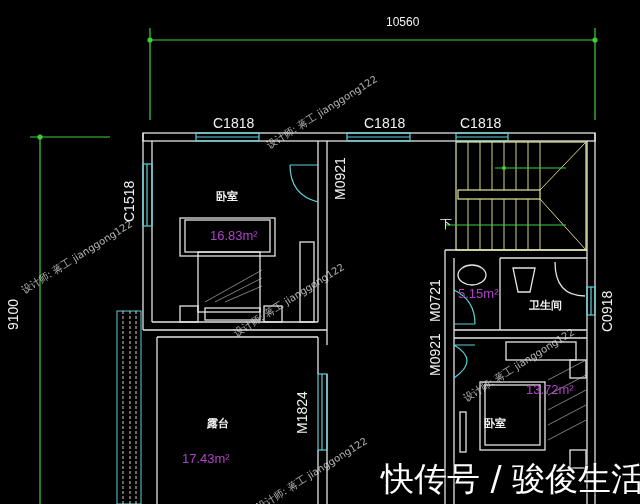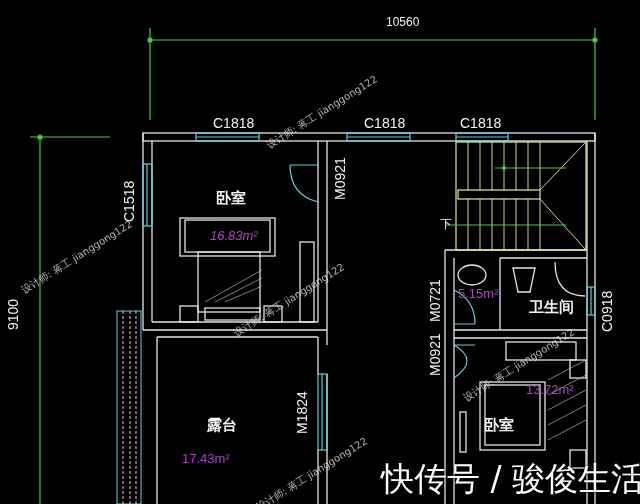--- a/index.html
+++ b/index.html
@@ -1,20 +1,20 @@
 <!DOCTYPE html>
 <html><head>
 <meta charset="utf-8">
 <style>
   html, body { margin:0; padding:0; background:#000; }
   body { width:640px; height:504px; position:relative; overflow:hidden; font-family:"DejaVu Sans", sans-serif; }
   svg { position:absolute; left:0; top:0; }
   .lbl { position:absolute; color:#f2f2f2; font-family:"Liberation Sans", sans-serif; font-size:14px; white-space:nowrap; line-height:1; }
   .area { position:absolute; color:#b040c8; font-family:"Liberation Sans", sans-serif; font-size:13px; white-space:nowrap; line-height:1; }
-  .room { position:absolute; color:#f4f4f4; font-size:15px; white-space:nowrap; line-height:1; font-weight:bold; }
+  .room { position:absolute; color:#f4f4f4; font-size:11px; white-space:nowrap; line-height:1; font-weight:bold; }
   .vert { transform-origin:left top; transform:rotate(-90deg); }
   .wm { position:absolute; color:rgba(230,230,230,0.75); font-size:10px; white-space:nowrap; transform-origin:left top; transform:rotate(-32deg); line-height:1; }
   .brand { position:absolute; left:381px; top:462px; color:#fff; font-size:33px; font-family:"DejaVu Sans", sans-serif; white-space:nowrap; line-height:1; text-shadow:0 0 3px #000; }
 </style>
 </head>
 <body>
 
 <svg width="640" height="504" viewBox="0 0 640 504">
 
   <g stroke="#3fd03f" stroke-width="1.2" fill="#3fd03f">
@@ -139,21 +139,21 @@
 <div class="lbl" style="left:460px;top:116px;">C1818</div>
 <div class="lbl vert" style="left:122px;top:222px;">C1518</div>
 <div class="lbl vert" style="left:600px;top:332px;">C0918</div>
 
 <div class="lbl vert" style="left:333px;top:200px;">M0921</div>
 <div class="lbl vert" style="left:428px;top:322px;">M0721</div>
 <div class="lbl vert" style="left:428px;top:376px;">M0921</div>
 <div class="lbl vert" style="left:295px;top:434px;">M1824</div>
 
 <div class="room" style="left:216px;top:191px;">卧室</div>
-<div class="area" style="left:210px;top:229px;font-style:italic;">16.83m²</div>
+<div class="area" style="left:210px;top:229px;">16.83m²</div>
 <div class="room" style="left:207px;top:418px;">露台</div>
 <div class="area" style="left:182px;top:452px;text-align:right;">17.43m²</div>
 <div class="room" style="left:529px;top:300px;">卫生间</div>
 <div class="area" style="left:458px;top:287px;">5.15m²</div>
 <div class="room" style="left:484px;top:418px;">卧室</div>
 <div class="area" style="left:513px;top:383px;margin-left:13px;">13.72m²</div>
 
 <div class="lbl" style="left:440px;top:218px;font-size:12px;">下</div>
 
 <div class="wm" style="left:265px;top:142px;">设计师: 蒋工 jianggong122</div>

